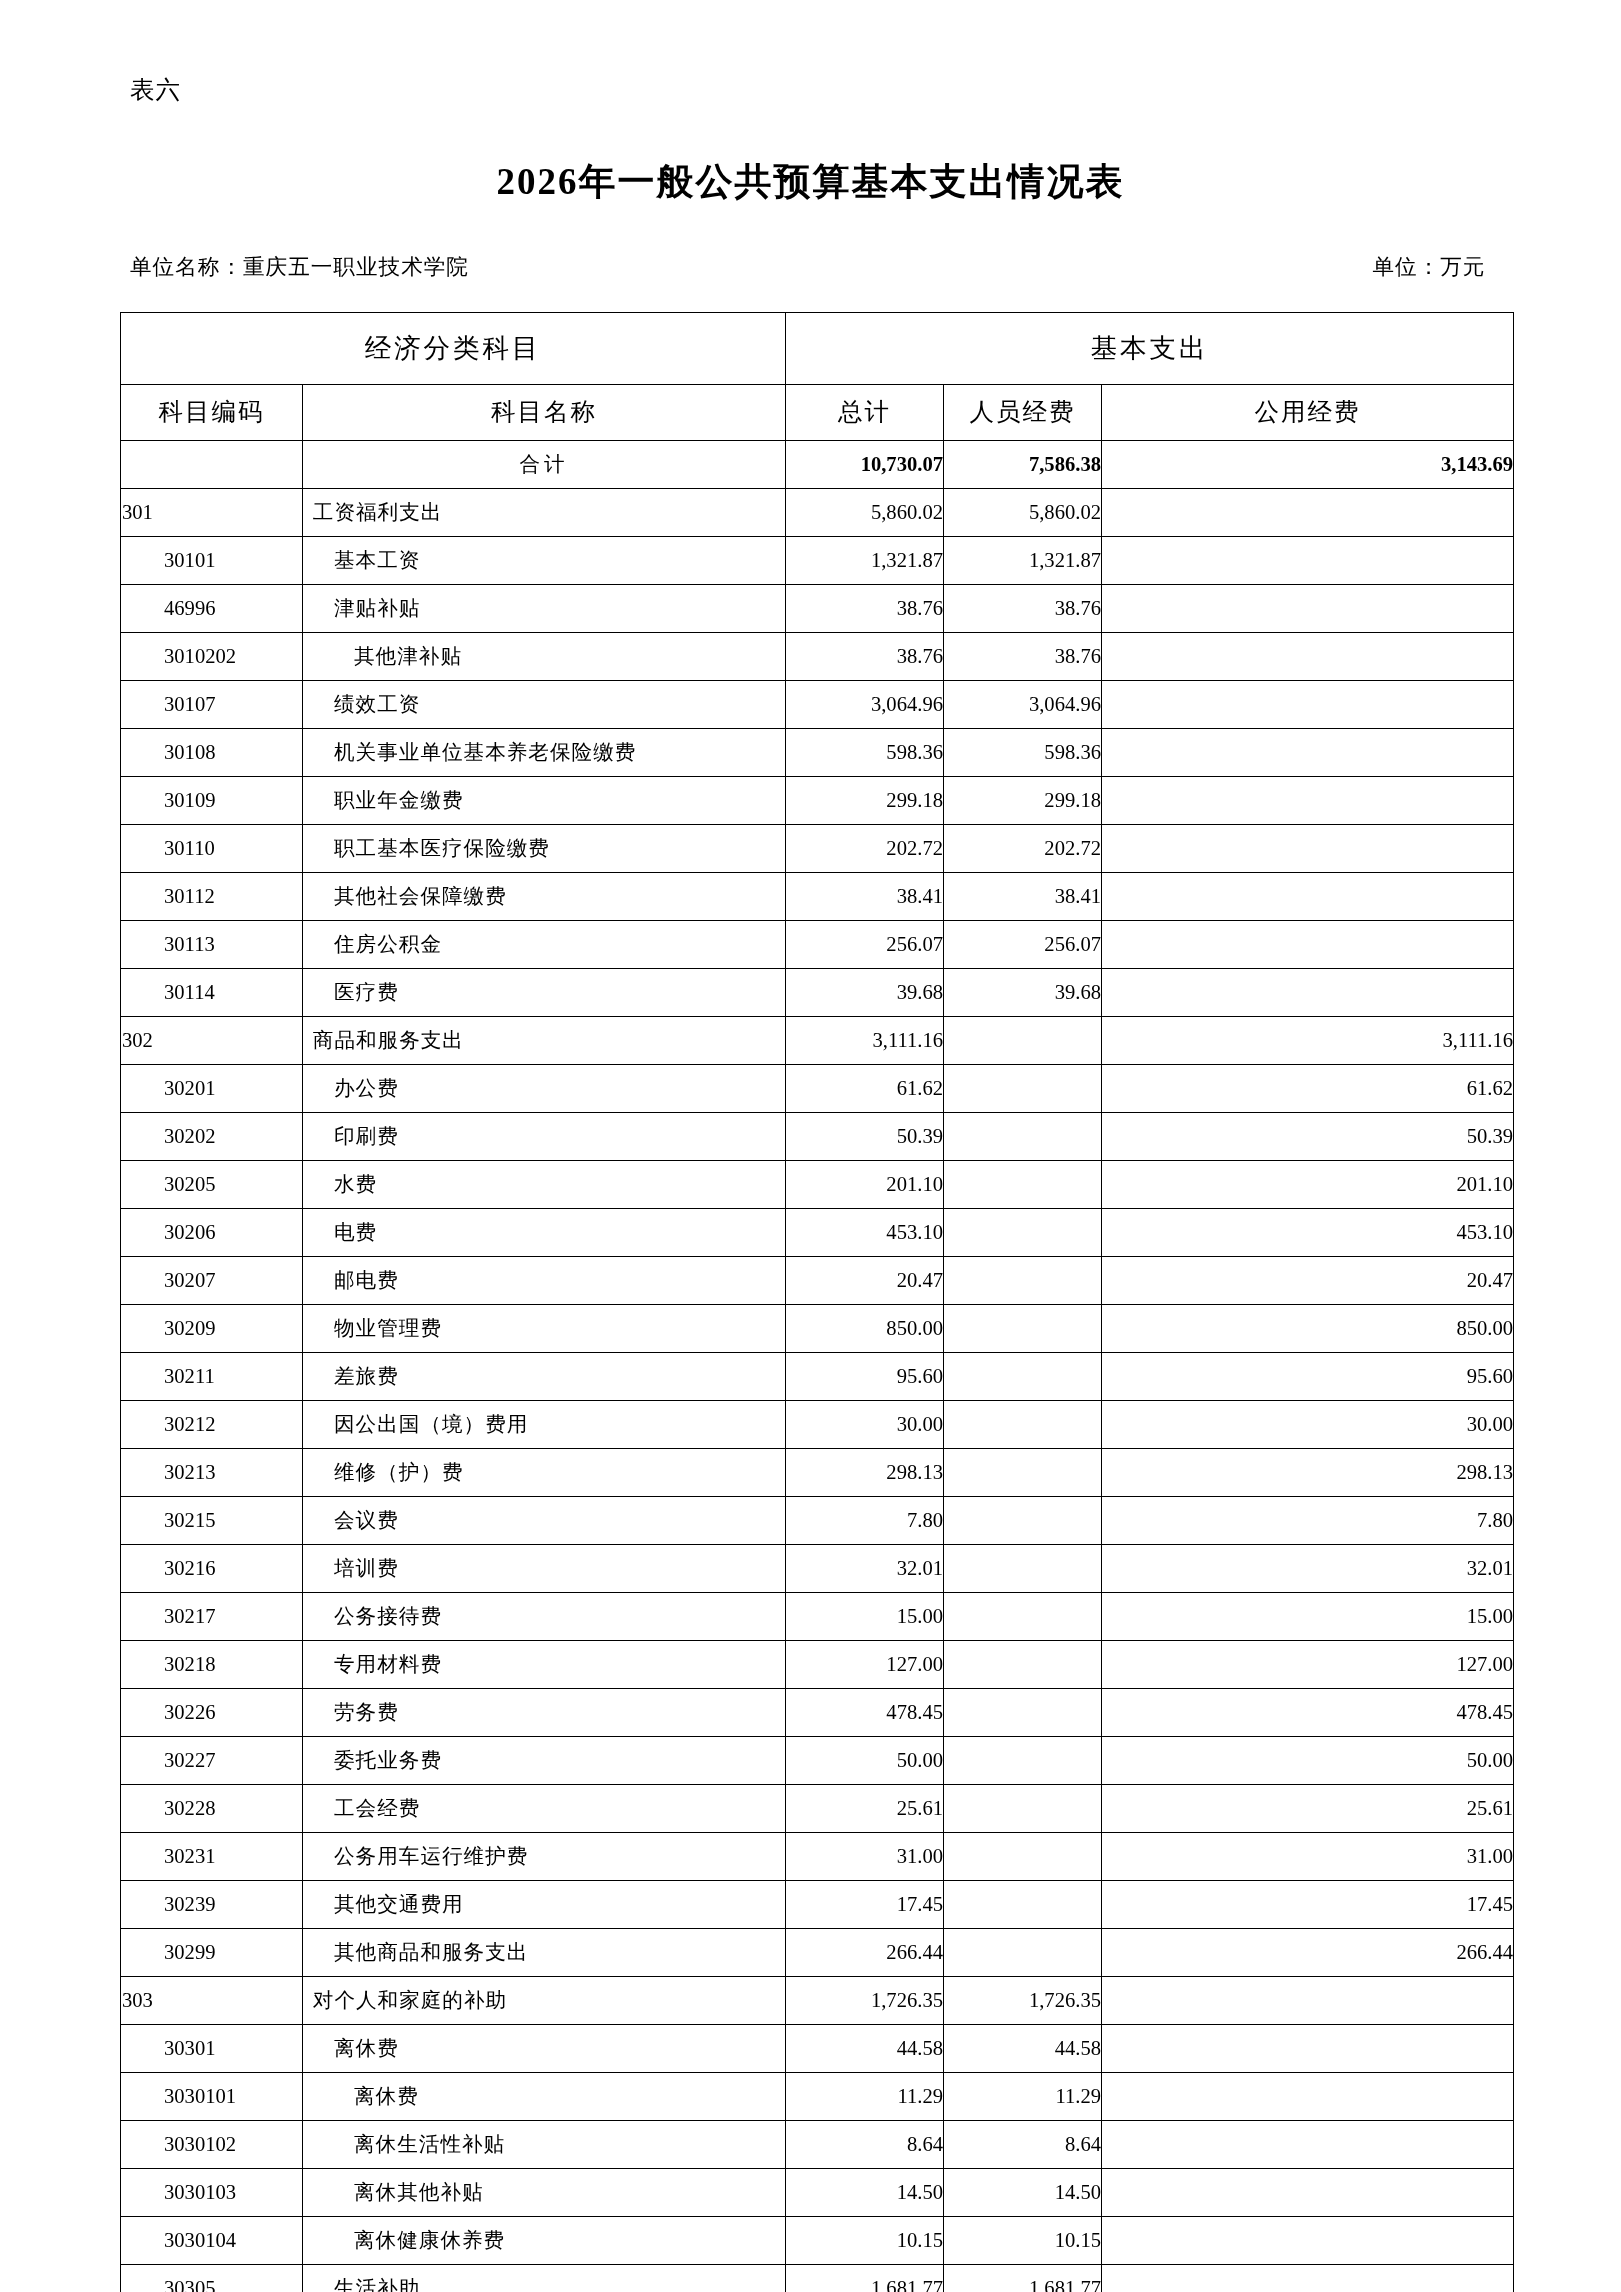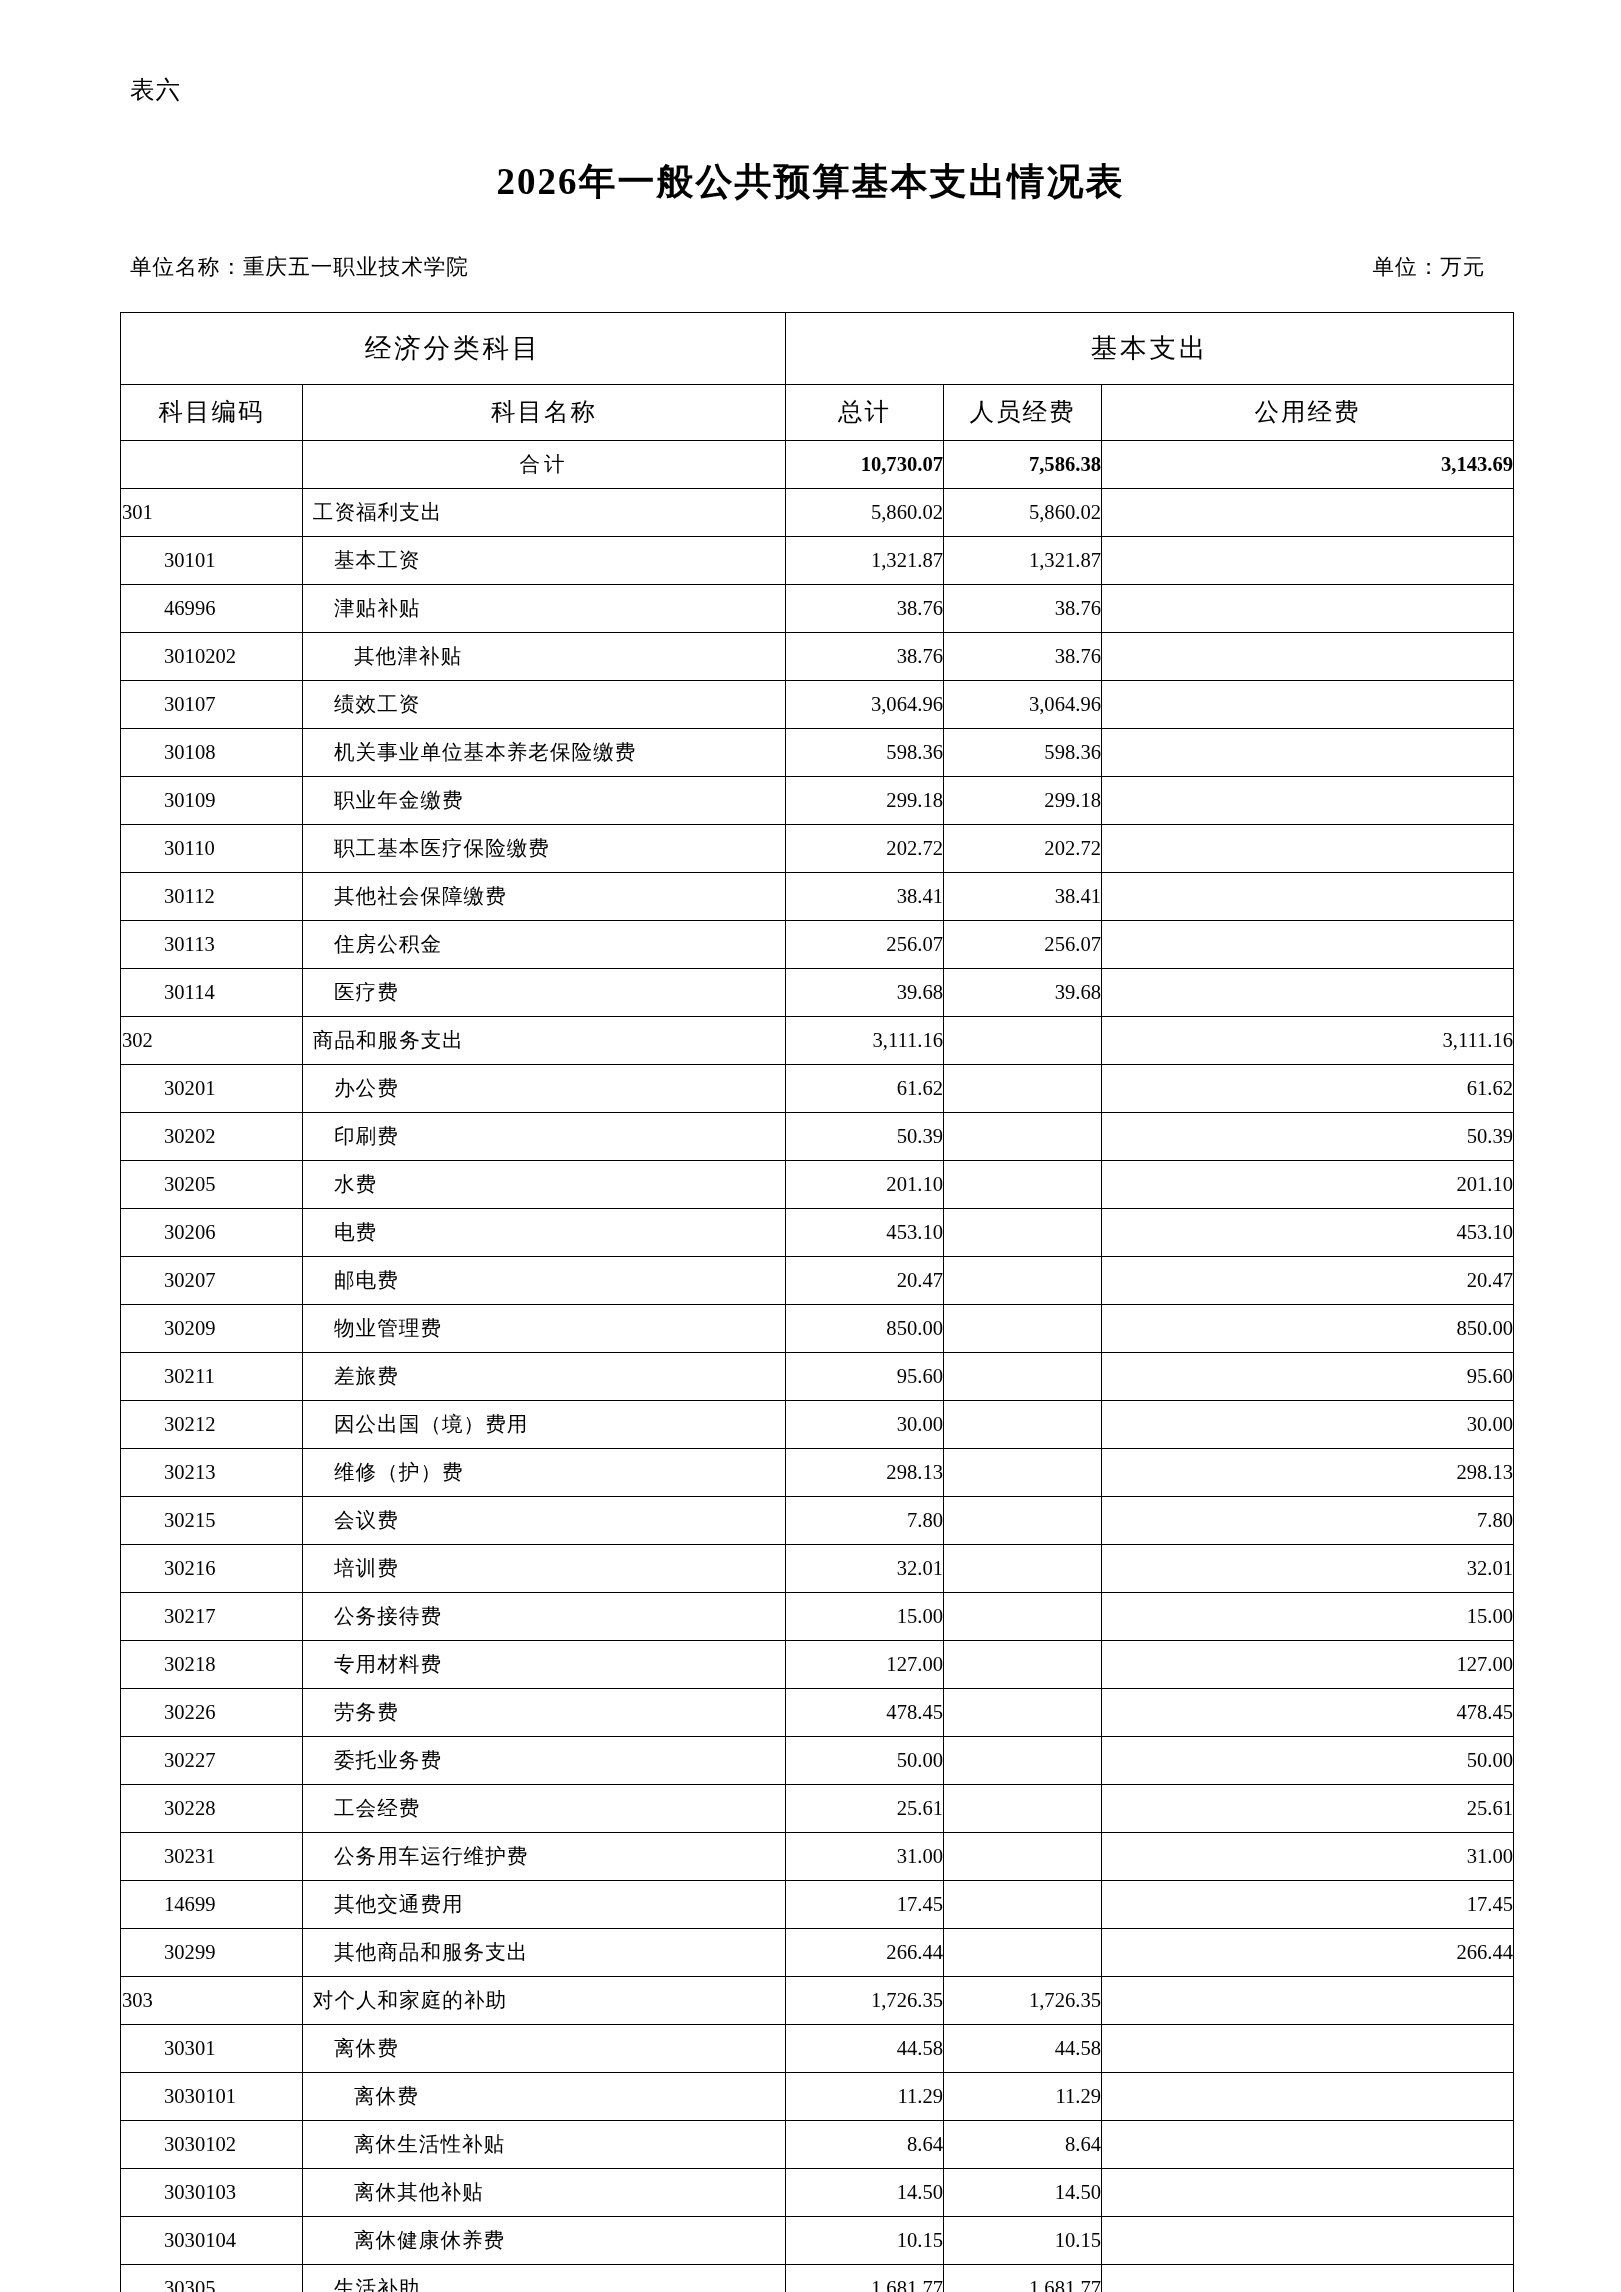--- a/index.html
+++ b/index.html
@@ -359,21 +359,21 @@
           <td class="cell-num">25.61</td>
         </tr>
         <tr class="lvl2">
           <td class="cell-code">30231</td>
           <td class="cell-name">公务用车运行维护费</td>
           <td class="cell-num">31.00</td>
           <td class="cell-num"></td>
           <td class="cell-num">31.00</td>
         </tr>
         <tr class="lvl2">
-          <td class="cell-code">14699</td>
+          <td class="cell-code">30239</td>
           <td class="cell-name">其他交通费用</td>
           <td class="cell-num">17.45</td>
           <td class="cell-num"></td>
           <td class="cell-num">17.45</td>
         </tr>
         <tr class="lvl2">
           <td class="cell-code">30299</td>
           <td class="cell-name">其他商品和服务支出</td>
           <td class="cell-num">266.44</td>
           <td class="cell-num"></td>

